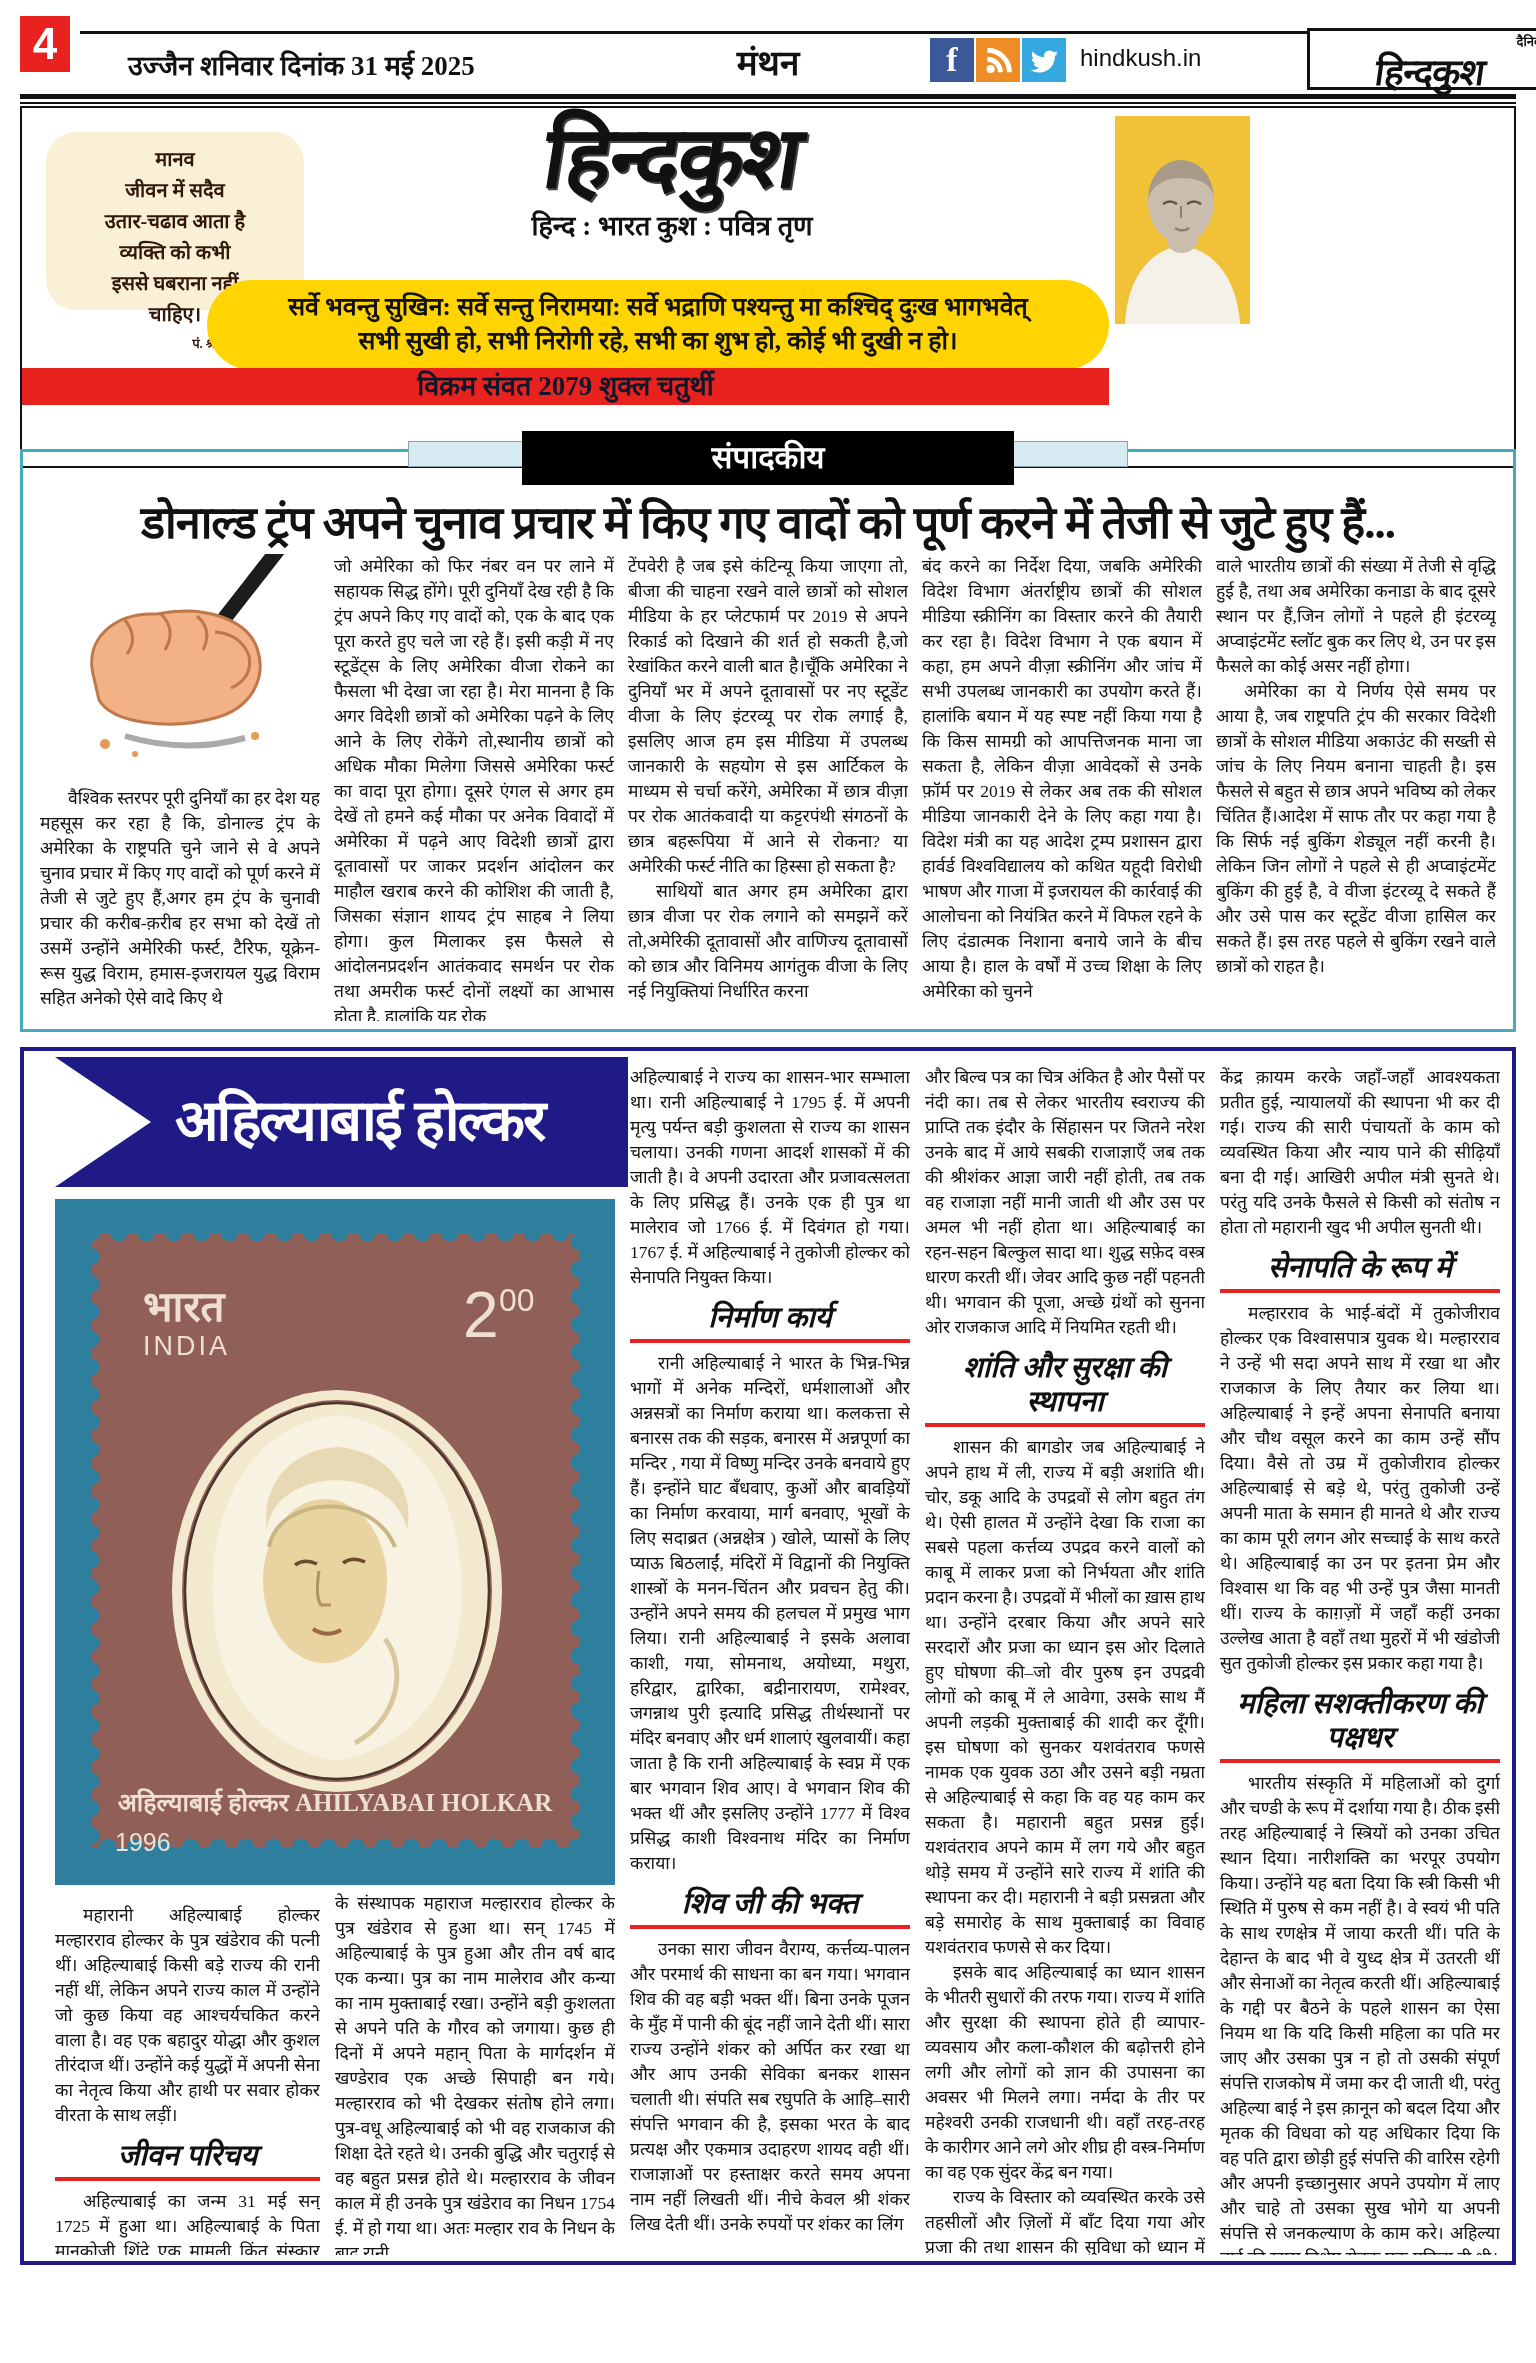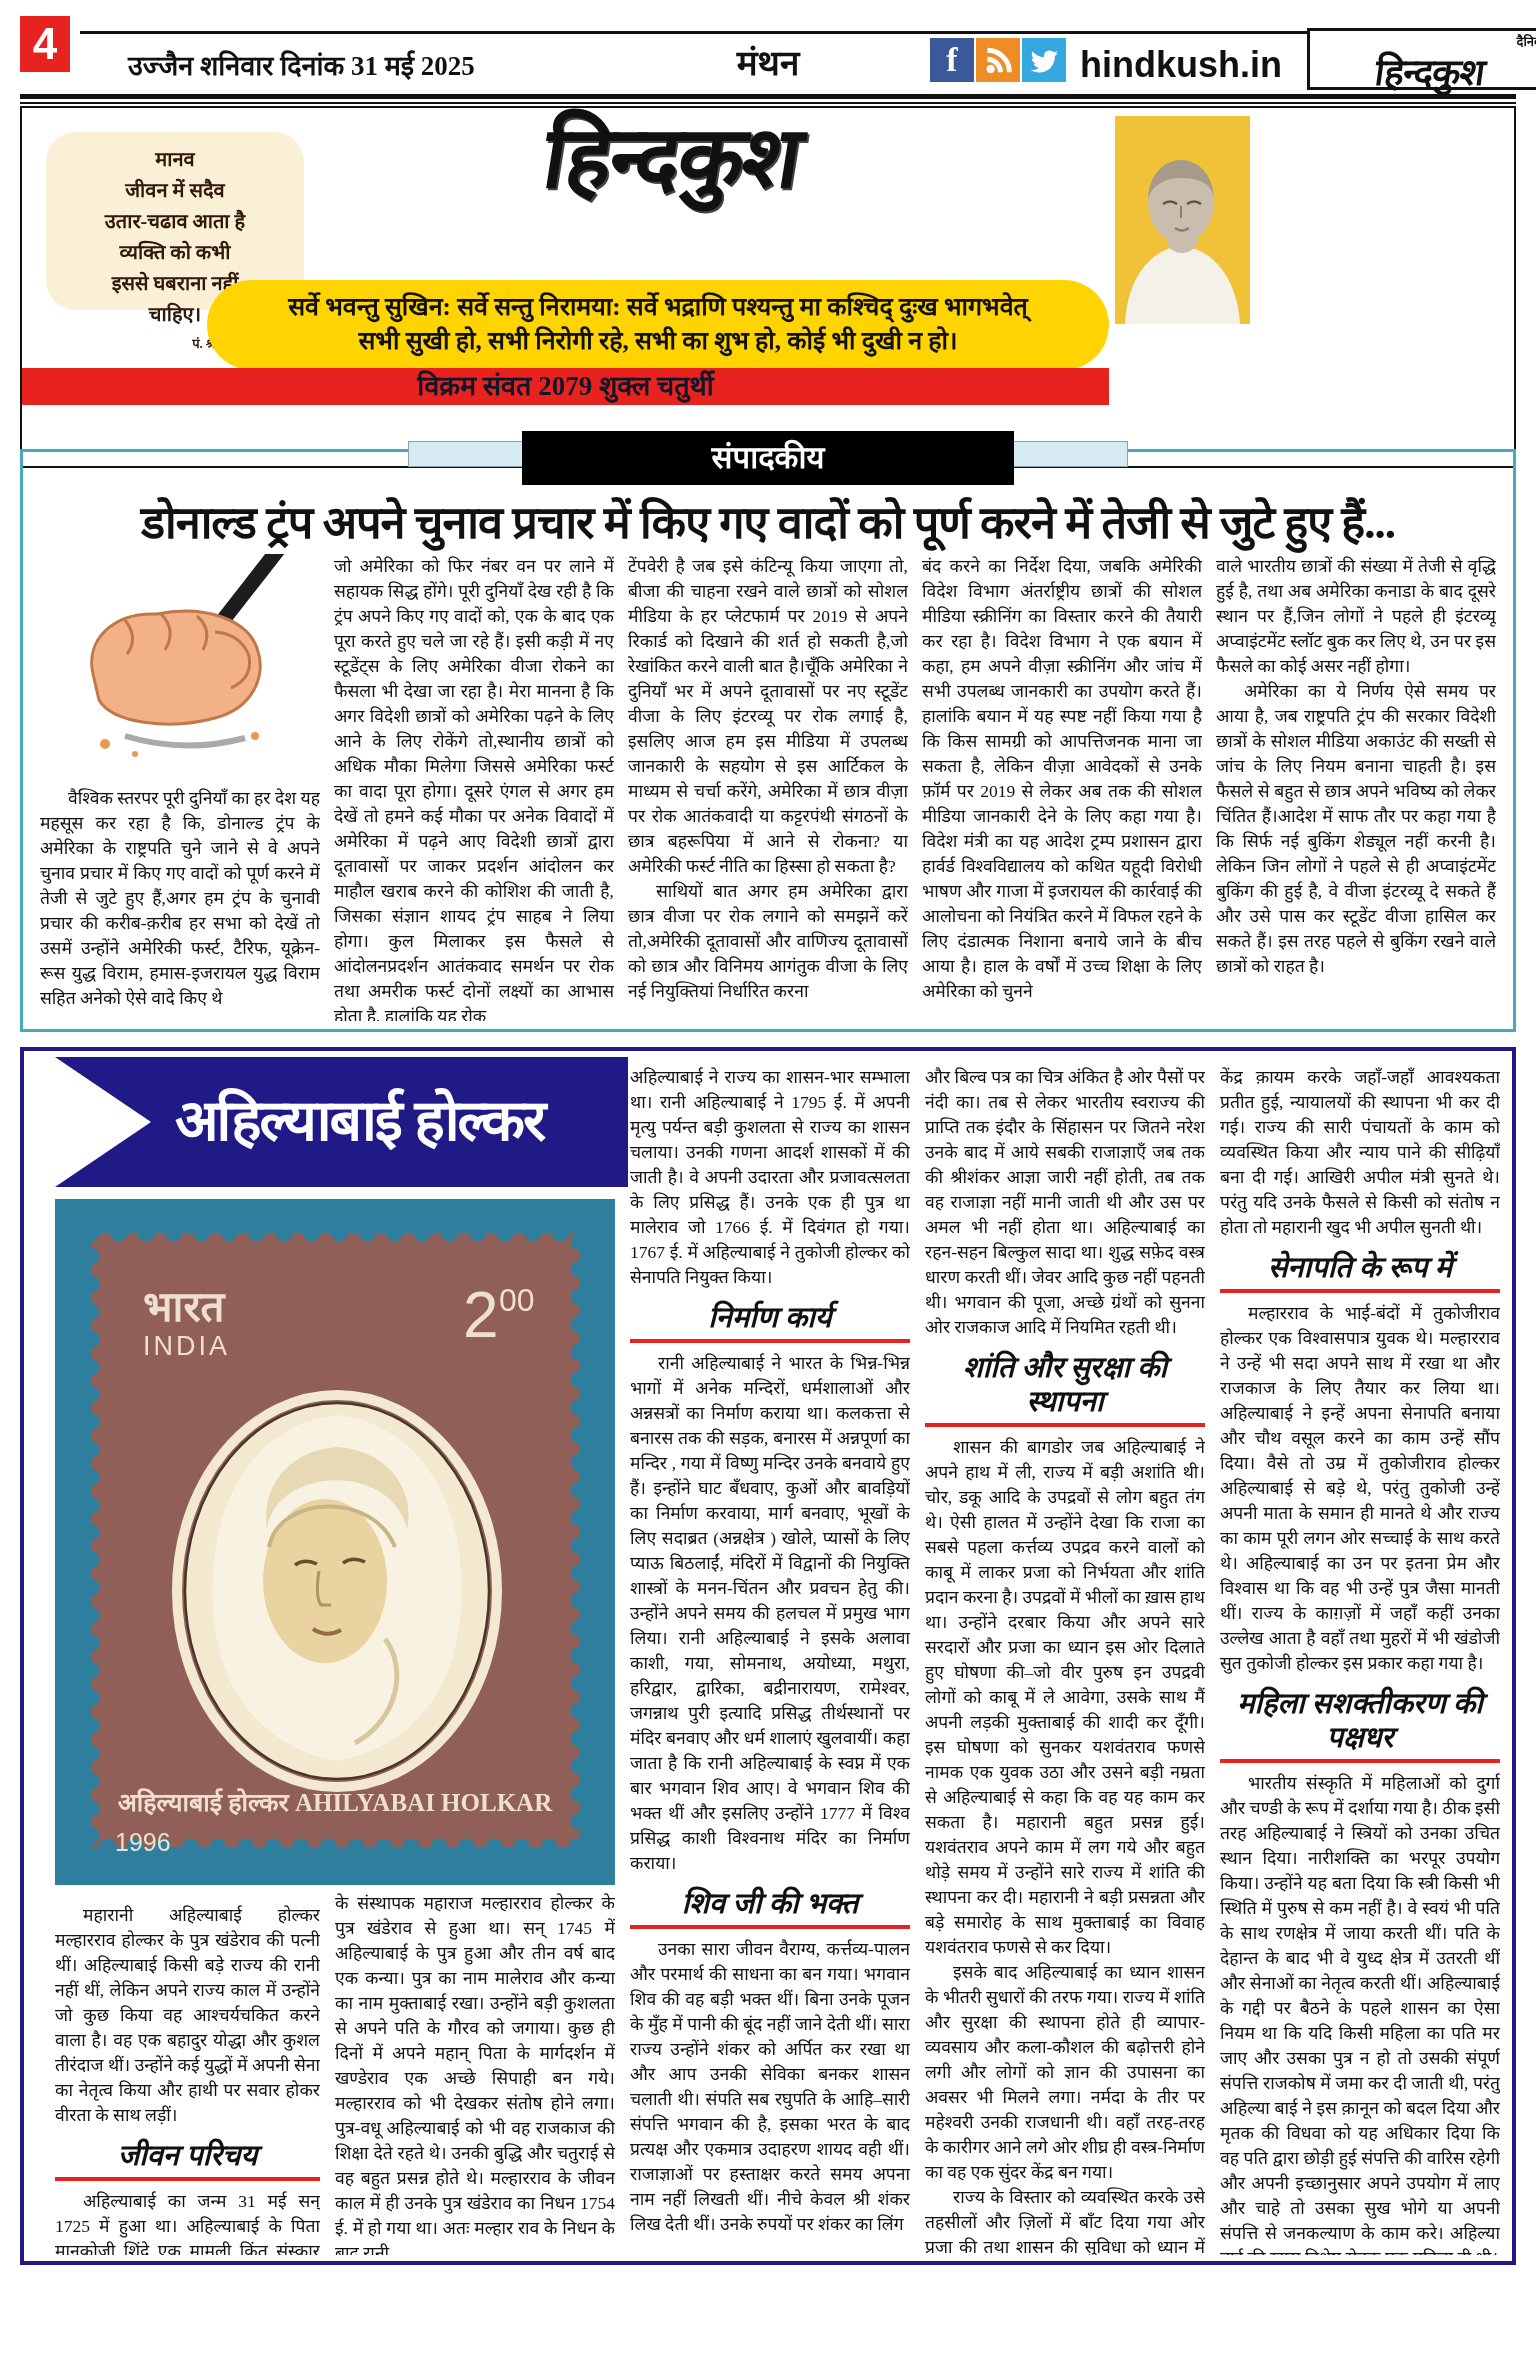--- a/index.html
+++ b/index.html
@@ -15,21 +15,21 @@
   .page-num { position:absolute; top:16px; left:20px; width:50px; height:56px; background:#e8231f;
     color:#fff; font-family:"Liberation Sans",sans-serif; font-weight:bold; font-size:44px;
     display:flex; align-items:center; justify-content:center; }
   .dateline { position:absolute; top:46px; left:128px; font-size:27px; font-weight:bold; }
   .section-name { position:absolute; top:38px; left:50%; transform:translateX(-50%); font-size:35px; font-weight:bold; }
   .social { position:absolute; top:38px; left:930px; display:flex; gap:2px; }
   .social .sq { width:44px; height:44px; display:flex; align-items:center; justify-content:center; }
   .sq.fb { background:#3b5998; color:#fff; font-family:"Liberation Serif",serif; font-weight:bold; font-size:34px; }
   .sq.rss { background:#ee8d26; }
   .sq.tw { background:#35a8e0; }
-  .site { position:absolute; top:44px; left:1080px; font-family:"Liberation Sans",sans-serif; font-weight:bold; font-size:36px; }
+  .site { position:absolute; top:44px; left:1080px; font-family:"Liberation Sans",sans-serif; font-weight:normal; font-size:24px; }
   .brand-box { position:absolute; top:28px; left:1272px; width:246px; height:62px; border:3px solid #111; background:#fff;margin-left:35px; }
   .brand-small { position:absolute; top:1px; right:6px; font-size:13px; font-weight:bold; }
   .brand-big { position:absolute; top:14px; left:0; right:0; text-align:center;
     font-size:37px; font-weight:900; transform:skewX(-8deg); letter-spacing:-1px; }
   
   .double-rule { position:absolute; top:94px; left:20px; right:20px; height:10px;
     border-top:5px solid #111; border-bottom:2px solid #111; }
   
   .masthead { position:absolute; top:106px; left:20px; width:1496px; height:362px; border:2px solid #111; }
   .quote-box { position:absolute; left:24px; top:24px; width:258px; height:178px; background:#faf0d6;
@@ -119,20 +119,21 @@
       <span class="ql">मानव</span>
       <span class="ql">जीवन में सदैव</span>
       <span class="ql">उतार-चढाव आता है</span>
       <span class="ql">व्यक्ति को कभी</span>
       <span class="ql">इससे घबराना नहीं</span>
       <span class="ql">चाहिए।</span>
       <span class="quote-attr">पं. श्रीराम शर्मा आचार्य</span>
     </div>
     <div class="mast-center">
       <div class="mast-logo">हिन्दकुश</div>
+      <div class="mast-tagline">हिन्द : भारत  कुश : पवित्र तृण</div>
     </div>
     <div class="shloka">
       <span class="s1">सर्वे भवन्तु सुखिन: सर्वे सन्तु निरामया: सर्वे भद्राणि पश्यन्तु मा कश्चिद् दुःख भागभवेत्</span>
       <span class="s2">सभी सुखी हो, सभी निरोगी रहे, सभी का शुभ हो, कोई भी दुखी न हो।</span>
     </div>
     <div class="portrait">
       <svg width="135" height="208" viewBox="0 0 135 208">
         <rect width="135" height="208" fill="#f1c138"></rect>
         <ellipse cx="66" cy="86" rx="33" ry="41" fill="#c9bdae"></ellipse>
         <path d="M33 86 C 33 60 48 44 66 44 C 84 44 99 60 99 84 C 99 74 92 62 66 62 C 44 62 33 76 33 86 Z" fill="#a79a89"></path>

